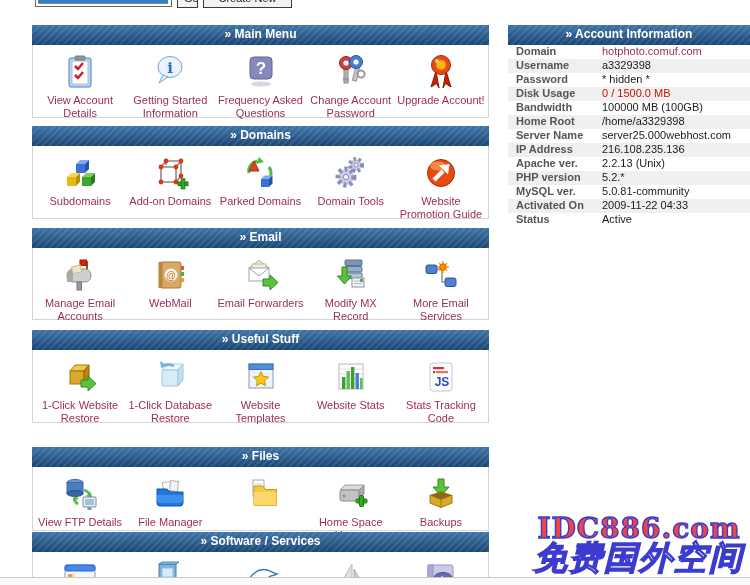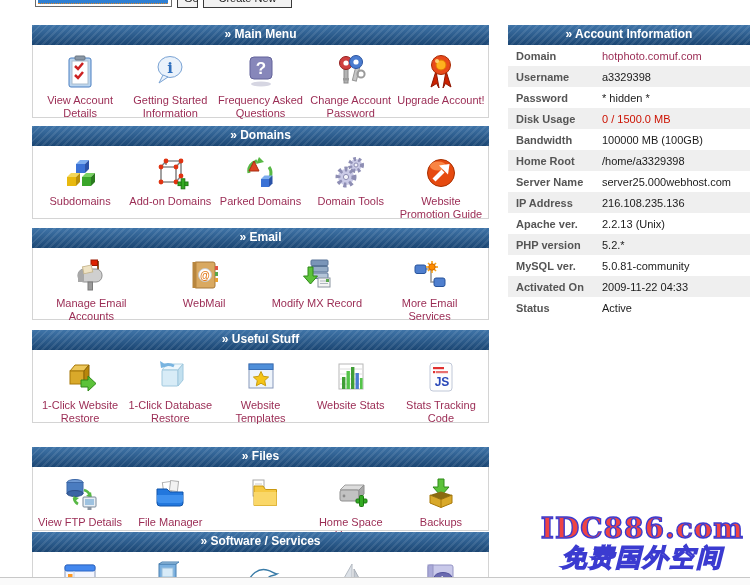--- a/index.html
+++ b/index.html
@@ -45,34 +45,34 @@
     cursor:pointer;min-width:0;
   }
   .sec-item .ic{width:40px;height:40px;display:block;}
   .sec-item .lbl{
     margin-top:2px;font-size:11px;line-height:13px;color:#9b2d55;
     text-align:center;max-width:92px;
   }
   
   #account-panel{position:absolute;left:508px;top:25px;width:242px;}
   #account-panel .sec-header{width:100%;}
-  .acc-row{display:flex;align-items:center;height:21px;font-size:11px;}
+  .acc-row{display:flex;align-items:flex-start;height:14px;font-size:11px;}
   .acc-row:nth-child(even){background:#efefef;}
   .acc-row .acc-label{width:86px;padding-left:8px;font-weight:bold;color:#555;flex:none;}
   .acc-row .acc-value{color:#1b1b1b;white-space:nowrap;}
   .acc-row .acc-value.link{color:#9b2d55;cursor:pointer;}
   .acc-row .acc-value.red{color:#cc1100;}
   
   #watermark{position:absolute;right:6px;top:514px;text-align:center;z-index:4;}
   #watermark .wm1{
     font-family:"DejaVu Serif",serif;font-weight:bold;font-size:28px;line-height:30px;
     color:#ef4444;-webkit-text-stroke:1.4px #3b3bd0;letter-spacing:1px;
   }
   #watermark .wm2{
-    font-family:"DejaVu Serif",serif;font-weight:bold;font-size:25px;line-height:28px;
+    font-family:"DejaVu Serif",serif;font-weight:bold;font-size:33px;line-height:28px;
     color:#fffce8;-webkit-text-stroke:1.3px #3b3bd0;letter-spacing:2px;font-style:italic;
   }
   
   #bottom-strip{
     position:absolute;left:0;top:577px;width:750px;height:8px;
     background:#fafafa;border-top:1px solid #c8c8c8;z-index:5;
   }
 </style>
 </head>
 <body>
@@ -263,20 +263,32 @@
               <rect x="31" y="23" width="3" height="4" fill="#e8a030"></rect>
               <circle cx="21" cy="20" r="6.5" fill="#fff" stroke="#c8c8c8"></circle>
               <text x="21" y="23.5" font-size="10" font-weight="bold" fill="#e07818" text-anchor="middle" font-family="Liberation Sans,sans-serif">@</text>
             </svg>
           </span>
           <span class="lbl">WebMail</span>
         </a>
         <a class="sec-item">
           <span>
             <svg class="ic" viewBox="0 0 40 40" width="40" height="40">
+              <path d="M8 13 L18 5.5 L28 13" fill="#eef3fa" stroke="#93a4b8"></path>
+              <rect x="11" y="9" width="14" height="9" fill="#f7ecd2" stroke="#cbb98e"></rect>
+              <rect x="8" y="13" width="20" height="13" fill="#ffffff" stroke="#93a4b8"></rect>
+              <path d="M8 13 l10 8 10-8" fill="none" stroke="#93a4b8"></path>
+              <path d="M22 24 h7 v-4 l8 7.5 -8 7.5 v-4 h-7 z" fill="#5cc23a" stroke="#2f8a18"></path>
+            </svg>
+          </span>
+          <span class="lbl">Email Forwarders</span>
+        </a>
+        <a class="sec-item">
+          <span>
+            <svg class="ic" viewBox="0 0 40 40" width="40" height="40">
               <rect x="14" y="5" width="17" height="5.5" rx="1" fill="#7a95b8" stroke="#5a7598"></rect>
               <rect x="14" y="11.5" width="17" height="5.5" rx="1" fill="#95acc6" stroke="#5a7598"></rect>
               <rect x="14" y="18" width="17" height="5.5" rx="1" fill="#b3c4d8" stroke="#5a7598"></rect>
               <path d="M11 12 v9 h-4.5 l7 8 7-8 H16 v-9 z" fill="#5cc23a" stroke="#2f8a18"></path>
               <rect x="21" y="23" width="12" height="9" fill="#f4f4f4" stroke="#8a94a0"></rect>
               <line x1="23" y1="26" x2="31" y2="26" stroke="#b0b8c0"></line>
               <line x1="23" y1="28.5" x2="31" y2="28.5" stroke="#b0b8c0"></line>
               <rect x="29" y="24" width="3" height="3" fill="#58a848"></rect>
             </svg>
           </span>

